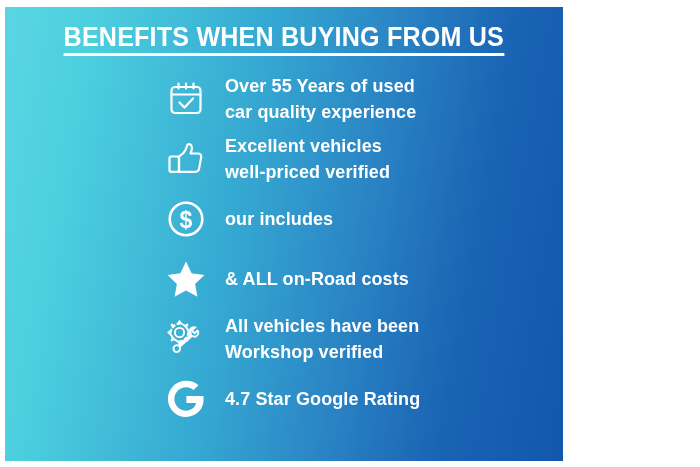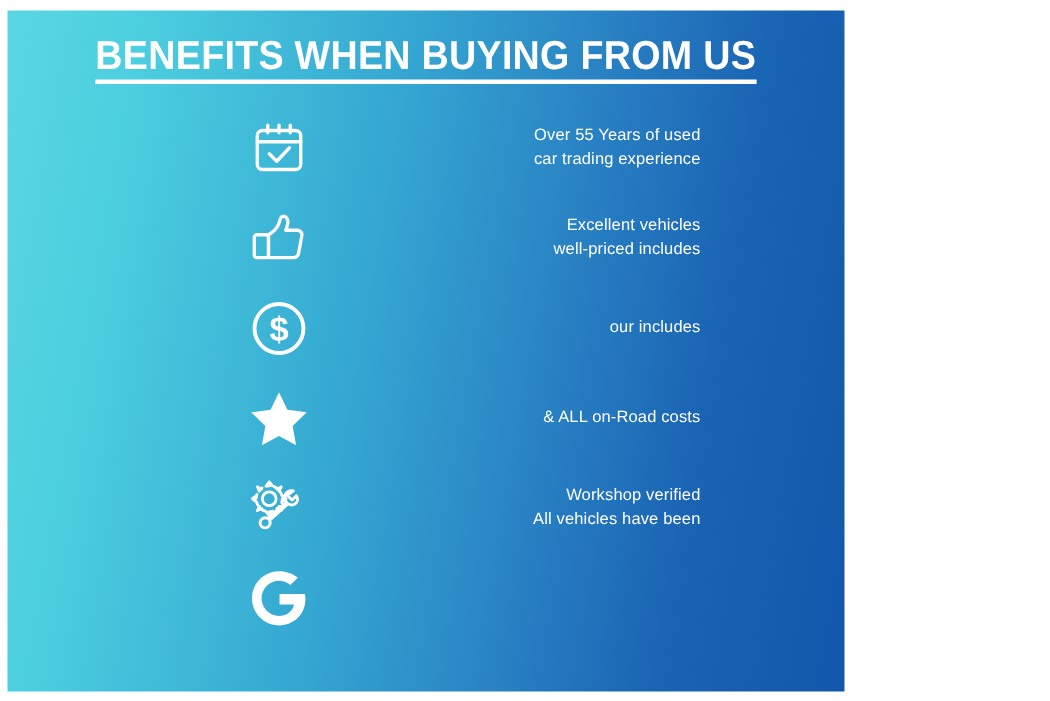--- a/index.html
+++ b/index.html
@@ -54,24 +54,24 @@
     min-width:62px;
     height:52px;
     display:flex;
     align-items:center;
     justify-content:center;
   }
   .benefit-icon svg { display:block; }
   .benefit-text {
     flex:1;
     max-width:250px;
-    text-align:right;
+    text-align:left;
     color:#ffffff;
-    font-size:11px;
-    font-weight:normal;
+    font-size:18px;
+    font-weight:bold;
     line-height:1.45;
     letter-spacing:0.1px;
     padding-left:8px;
   }
   .benefit-text .line { display:block; white-space:nowrap; }
 </style>
 </head>
 <body>
 
 <div id="banner">
@@ -89,34 +89,34 @@
             <rect x="5.5" y="8" width="29" height="26" rx="3.5"></rect>
             <line x1="5.5" y1="15.5" x2="34.5" y2="15.5"></line>
             <line x1="12.5" y1="4.5" x2="12.5" y2="9.5"></line>
             <line x1="20" y1="4.5" x2="20" y2="9.5"></line>
             <line x1="27.5" y1="4.5" x2="27.5" y2="9.5"></line>
             <polyline points="13.5,23.5 18.5,28.5 27,19.5"></polyline>
           </svg>
         </span>
         <span class="benefit-text">
           <span class="line">Over 55 Years of used</span>
-          <span class="line">car trading experience</span>
+          <span class="line">car quality experience</span>
         </span>
       </div>
 
       <div class="benefit-row">
         <span class="benefit-icon">
           <svg width="42" height="42" viewBox="0 0 42 42" fill="none" stroke="#ffffff" stroke-width="2.2" stroke-linecap="round" stroke-linejoin="round">
             <path d="M14 18.5 C14 18.5 18.5 16 20.5 12 C22 9 21.5 6.5 23.5 6.2 C26 5.9 27.2 8.2 26.8 11 C26.5 13.2 25.5 15.5 25.5 15.5 L33 15.5 C35.2 15.5 36.6 17.2 36.2 19.2 L34.1 30.6 C33.8 32.5 32.3 33.8 30.4 33.8 L14 33.8 Z"></path>
             <rect x="4.5" y="18.5" width="9.5" height="15.3" rx="1.8"></rect>
           </svg>
         </span>
         <span class="benefit-text">
           <span class="line">Excellent vehicles</span>
-          <span class="line">well-priced includes</span>
+          <span class="line">well-priced verified</span>
         </span>
       </div>
 
       <div class="benefit-row">
         <span class="benefit-icon">
           <svg width="42" height="42" viewBox="0 0 42 42">
             <circle cx="21" cy="21" r="16.3" fill="none" stroke="#ffffff" stroke-width="2.6"></circle>
             <text x="21" y="29.6" text-anchor="middle" fill="#ffffff" style="font-family:'Liberation Sans', sans-serif; font-size:23px; font-weight:bold;">$</text>
           </svg>
         </span>
@@ -148,32 +148,35 @@
                        M0,11.2 L-1.9,8.7 M0,11.2 L1.9,8.7
                        M-7.9,7.9 L-6.5,5.1 M-7.9,7.9 L-5.1,6.5
                        M-11.2,0 L-8.7,-1.9 M-11.2,0 L-8.7,1.9
                        M-7.9,-7.9 L-5.1,-6.5 M-7.9,-7.9 L-6.5,-5.1"></path>
               <circle cx="0" cy="0" r="8.7" stroke-dasharray="2.6 2.9"></circle>
             </g>
             <path d="M31.5 10.3 C29.1 9.6 26.6 10.9 25.9 13.3 C25.4 14.9 25.9 16.5 27 17.6 L14.6 28.7 C13.4 28 11.8 28 10.7 28.9 C9.1 30.2 9 32.6 10.4 34 C11.9 35.4 14.2 35.2 15.4 33.6 C16.2 32.5 16.3 31.1 15.7 29.9 L28.1 18.8 C29.3 19.7 30.9 19.9 32.3 19.2 C34.4 18.1 35 15.4 33.6 13.5 L30.7 16.3 L27.6 13.3 Z"></path>
           </svg>
         </span>
         <span class="benefit-text">
+          <span class="line">All vehicles have been</span>
           <span class="line">Workshop verified</span>
-          <span class="line">All vehicles have been</span>
         </span>
       </div>
 
       <div class="benefit-row">
         <span class="benefit-icon">
           <svg width="44" height="44" viewBox="0 0 48 48">
             <path fill="#ffffff" d="M24 4.2 C13.1 4.2 4.3 13 4.3 23.9 C4.3 34.8 13.1 43.6 24 43.6
               C34.6 43.6 43.2 35.6 43.2 24.6 C43.2 23.2 43.1 22 42.9 20.8 L24.4 20.8 L24.4 28.3
               L34.9 28.3 C34.4 31 32.9 33.2 30.7 34.7 C28.8 36 26.5 36.7 24 36.7
               C17 36.7 11.3 31 11.3 23.9 C11.3 16.8 17 11.1 24 11.1
               C27.2 11.1 30.1 12.3 32.3 14.2 L37.6 8.9 C34.1 5.9 29.4 4.2 24 4.2 Z"></path>
         </svg>
         </span>
+        <span class="benefit-text">
+          <span class="line">4.7 Star Google Rating</span>
+        </span>
       </div>
 
     </div>
   </div>
 </div>
 
 </body></html>

